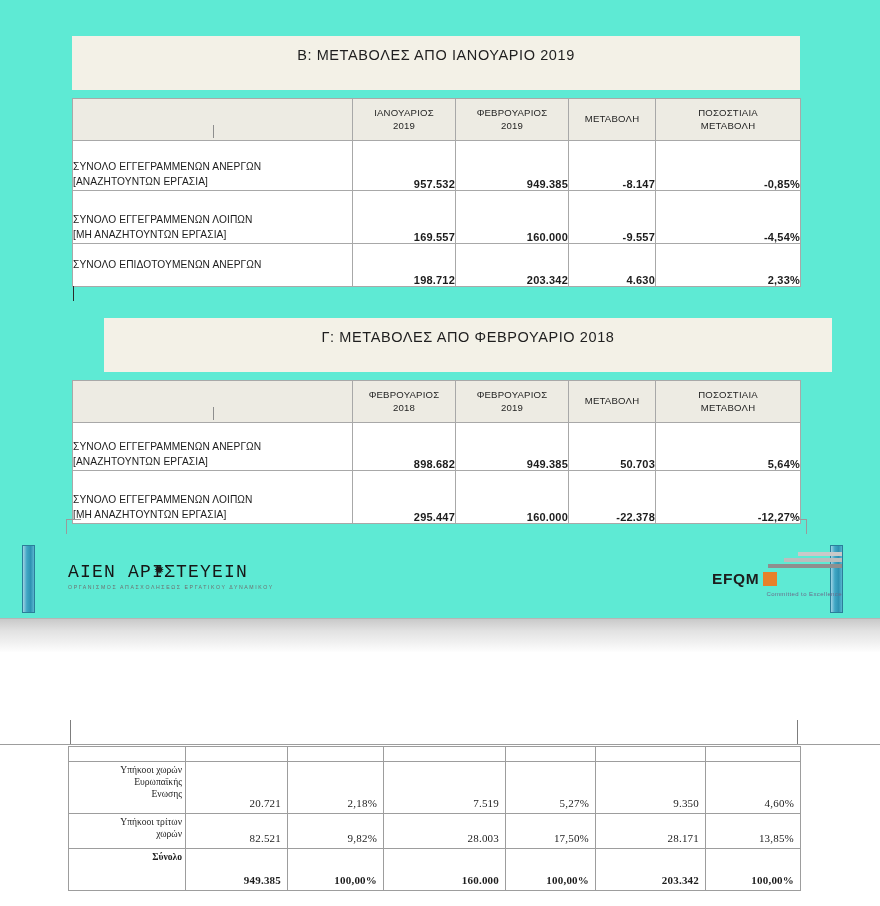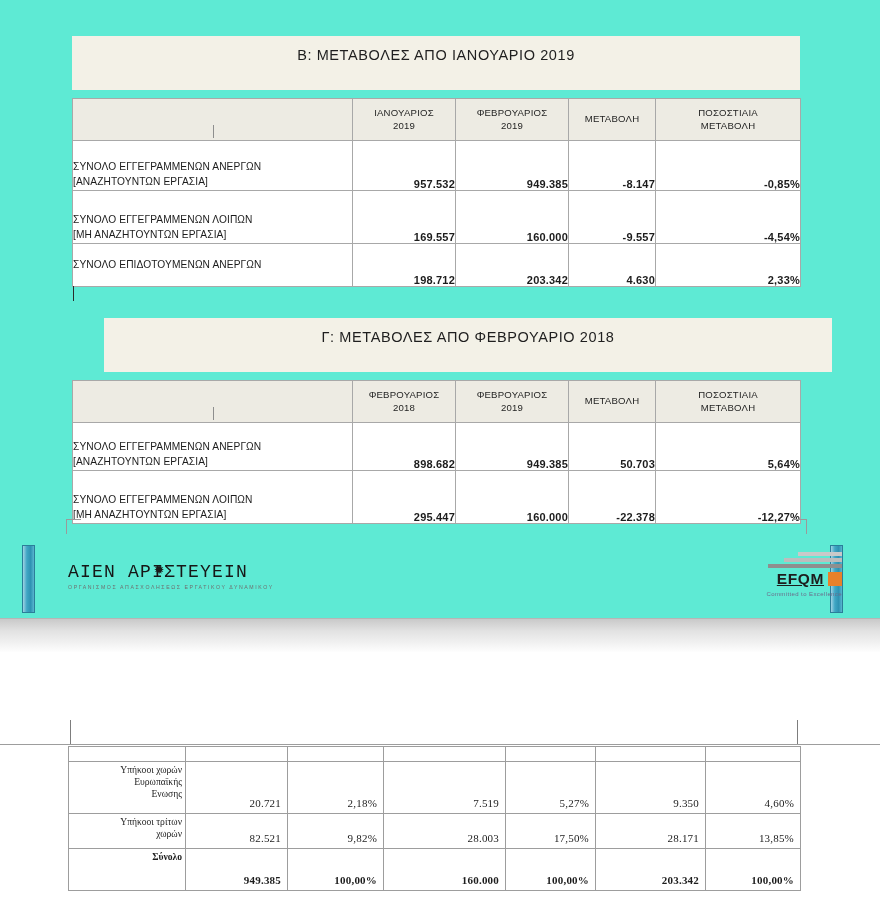--- a/index.html
+++ b/index.html
@@ -171,24 +171,23 @@
     margin-left: auto;
     margin-bottom: 2px;
     background: #b9b9b9;
   }
   .logo-right .bar.b1 { width: 44px; background:#c9c9c9; }
   .logo-right .bar.b2 { width: 58px; background:#bdbdbd; }
   .logo-right .bar.b3 { width: 74px; background:#8f8f8f; }
   .logo-right .efqm-row {
     display: flex;
     align-items: center;
-    justify-content: flex-end;
+    justify-content: flex-start;
     gap: 4px;
     margin-top: 2px;
-    text-decoration: underline;
   }
   .logo-right .efqm-text {
     font-size: 15.5px;
     font-weight: bold;
     letter-spacing: 0.6px;
     color: #1d1d1d;
   }
   .logo-right .efqm-square {
     width: 14px; height: 14px;
     background: #e8812a;

